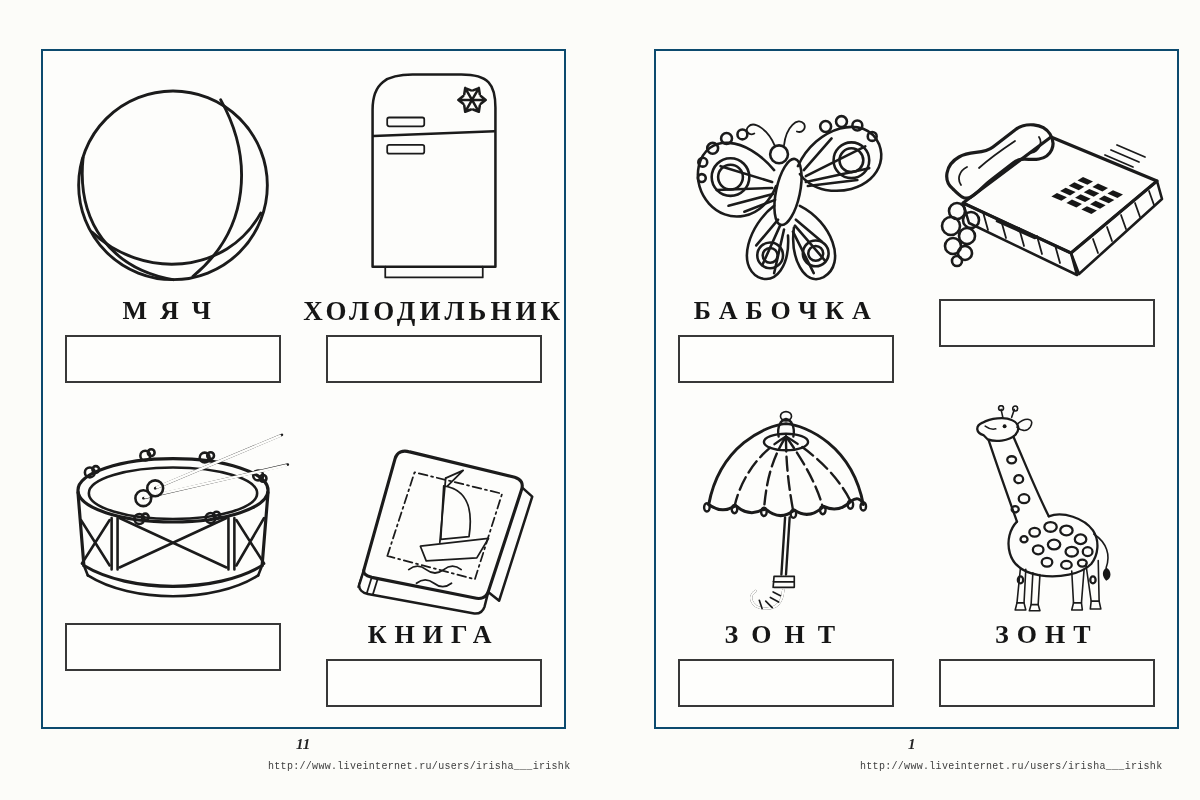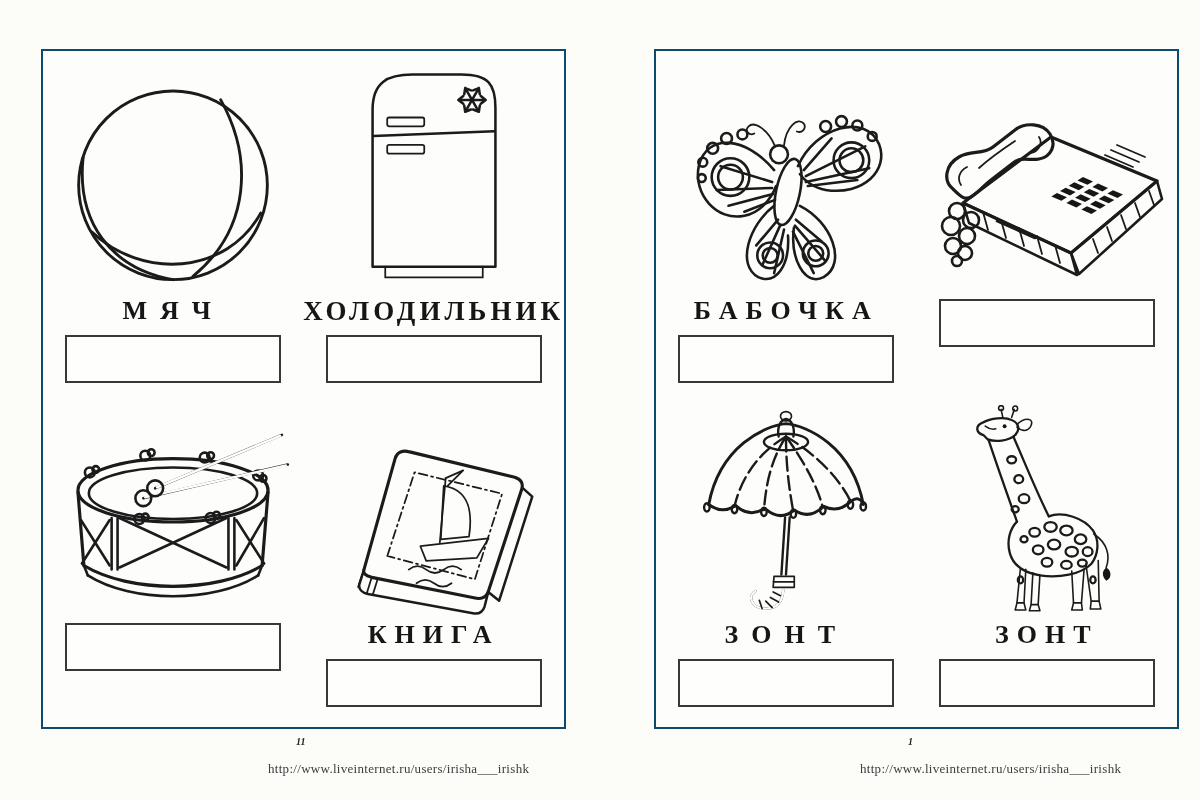--- a/index.html
+++ b/index.html
@@ -29,25 +29,25 @@
     white-space:nowrap;
   }
   .label.long  { font-size:27px; letter-spacing:4px; }
   .label.short { letter-spacing:13px; }
   .answer-box {
     width:212px; height:44px; border:2px solid #383838; margin-top:6px;
     background:#fefefc;
   }
   .page-number {
     position:absolute; font-style:italic; font-weight:bold;
-    font-size:10px; color:#242424;text-align:right;
+    font-size:15px; color:#242424;text-align:right;
   }
   .source-url {
-    position:absolute; font-family:Liberation Serif, serif;
-    font-size:13px; color:#3c3c3c; letter-spacing:0.3px;
+    position:absolute; font-family:Liberation Mono, monospace;
+    font-size:10px; color:#3c3c3c; letter-spacing:0.3px;
   }
   #pn-left  { left:296px; top:736px; }
   #pn-right { left:908px; top:736px; }
   #url-left  { left:268px; top:761px; }
   #url-right { left:860px; top:761px; }
 
   svg.line-art path, svg.line-art circle, svg.line-art ellipse,
   svg.line-art line, svg.line-art rect {
     stroke:#1b1b1b; fill:none; stroke-width:2.6;
     stroke-linecap:round; stroke-linejoin:round;

